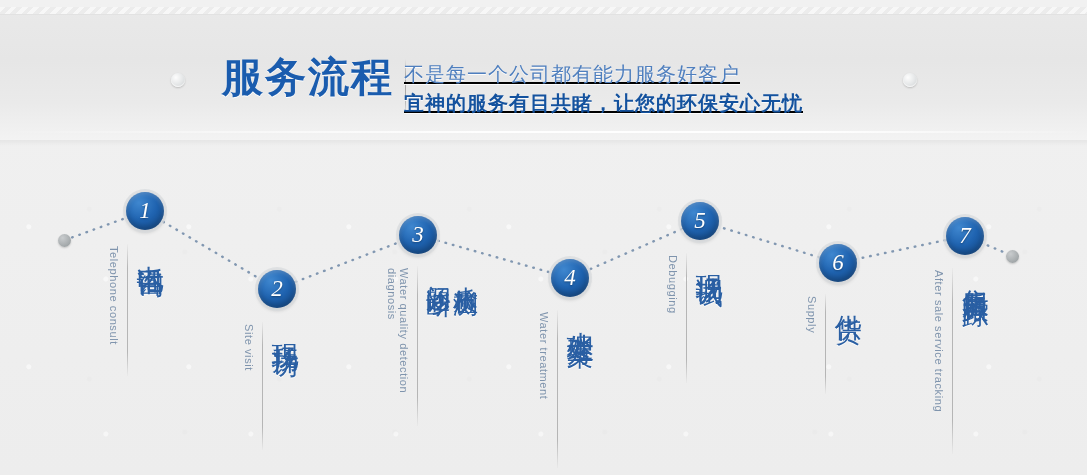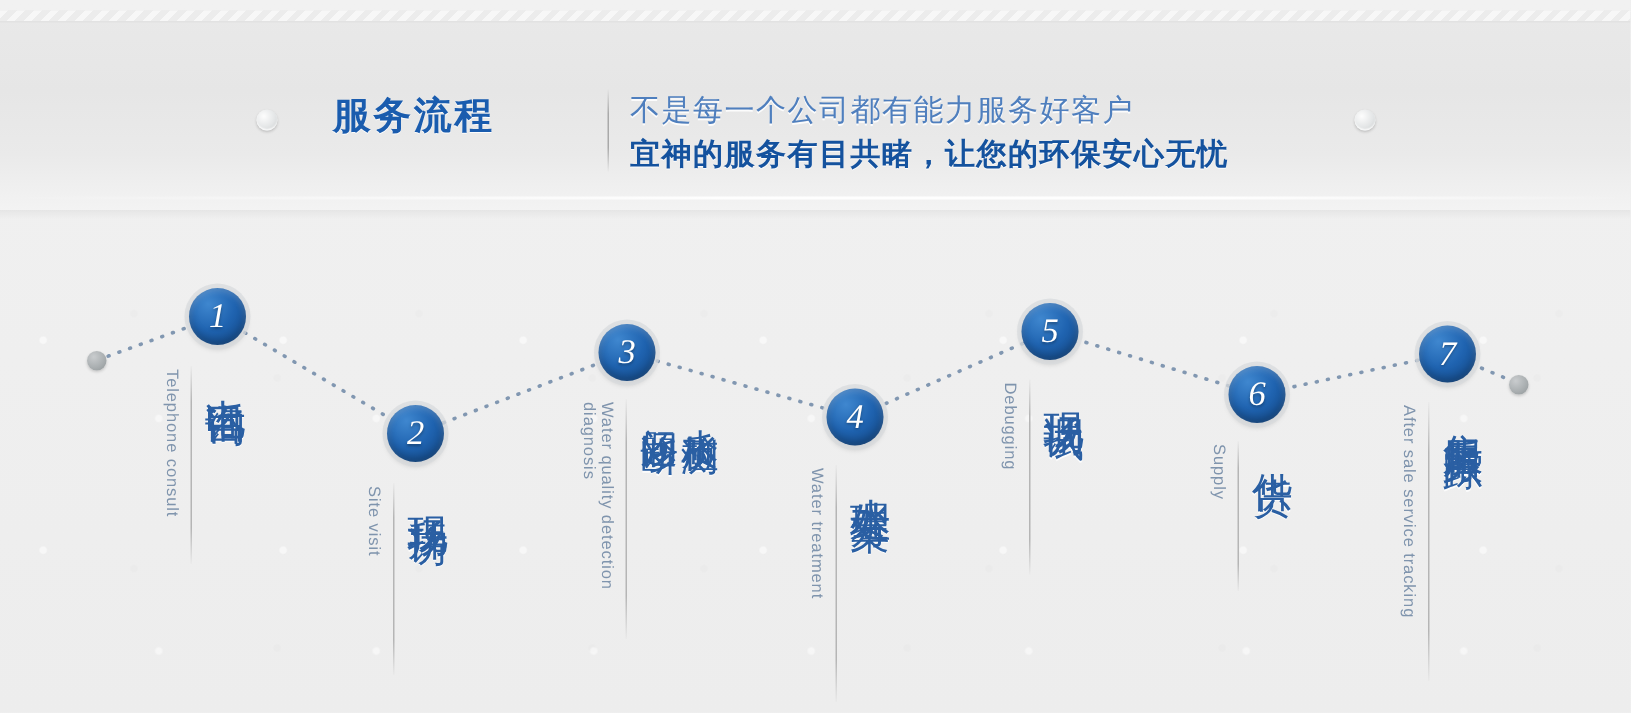--- a/index.html
+++ b/index.html
@@ -43,30 +43,30 @@
   .rivet{
     position:absolute;width:14px;height:14px;border-radius:50%;
     background:radial-gradient(circle at 35% 32%,#fdfdfd 0%,#e4e6e7 55%,#c9cdce 100%);
     box-shadow:0 1px 2px rgba(0,0,0,.20), inset 0 -1px 1px rgba(255,255,255,.8);
   }
   #rivet-left{left:171px;top:66px;}
   #rivet-right{left:903px;top:66px;}
 
   .banner-title{
     position:absolute;left:222px;top:48px;
-    font-size:25px;font-weight:bold;color:#1a5cae;
+    font-size:41px;font-weight:bold;color:#1a5cae;
     letter-spacing:2px;line-height:44px;
     text-shadow:0 1px 0 rgba(255,255,255,.9);
     white-space:nowrap;
   }
   .banner-divider{
     position:absolute;left:405px;top:52px;width:1px;height:56px;
     background:linear-gradient(180deg,rgba(160,160,160,0),#a9a9a9 30%,#a9a9a9 70%,rgba(160,160,160,0));
   }
-  .banner-sub{position:absolute;left:420px;top:54px;white-space:nowrap;}
+  .banner-sub{position:absolute;left:404px;top:54px;white-space:nowrap;text-decoration:underline;}
   .sub-line1{
     font-size:20px;color:#4f7fbe;line-height:27px;letter-spacing:1px;
     text-shadow:0 1px 0 rgba(255,255,255,.85);
   }
   .sub-line2{
     font-size:20px;font-weight:bold;color:#14529e;line-height:30px;letter-spacing:1px;
     text-shadow:0 1px 0 rgba(255,255,255,.85);
   }
 
   

